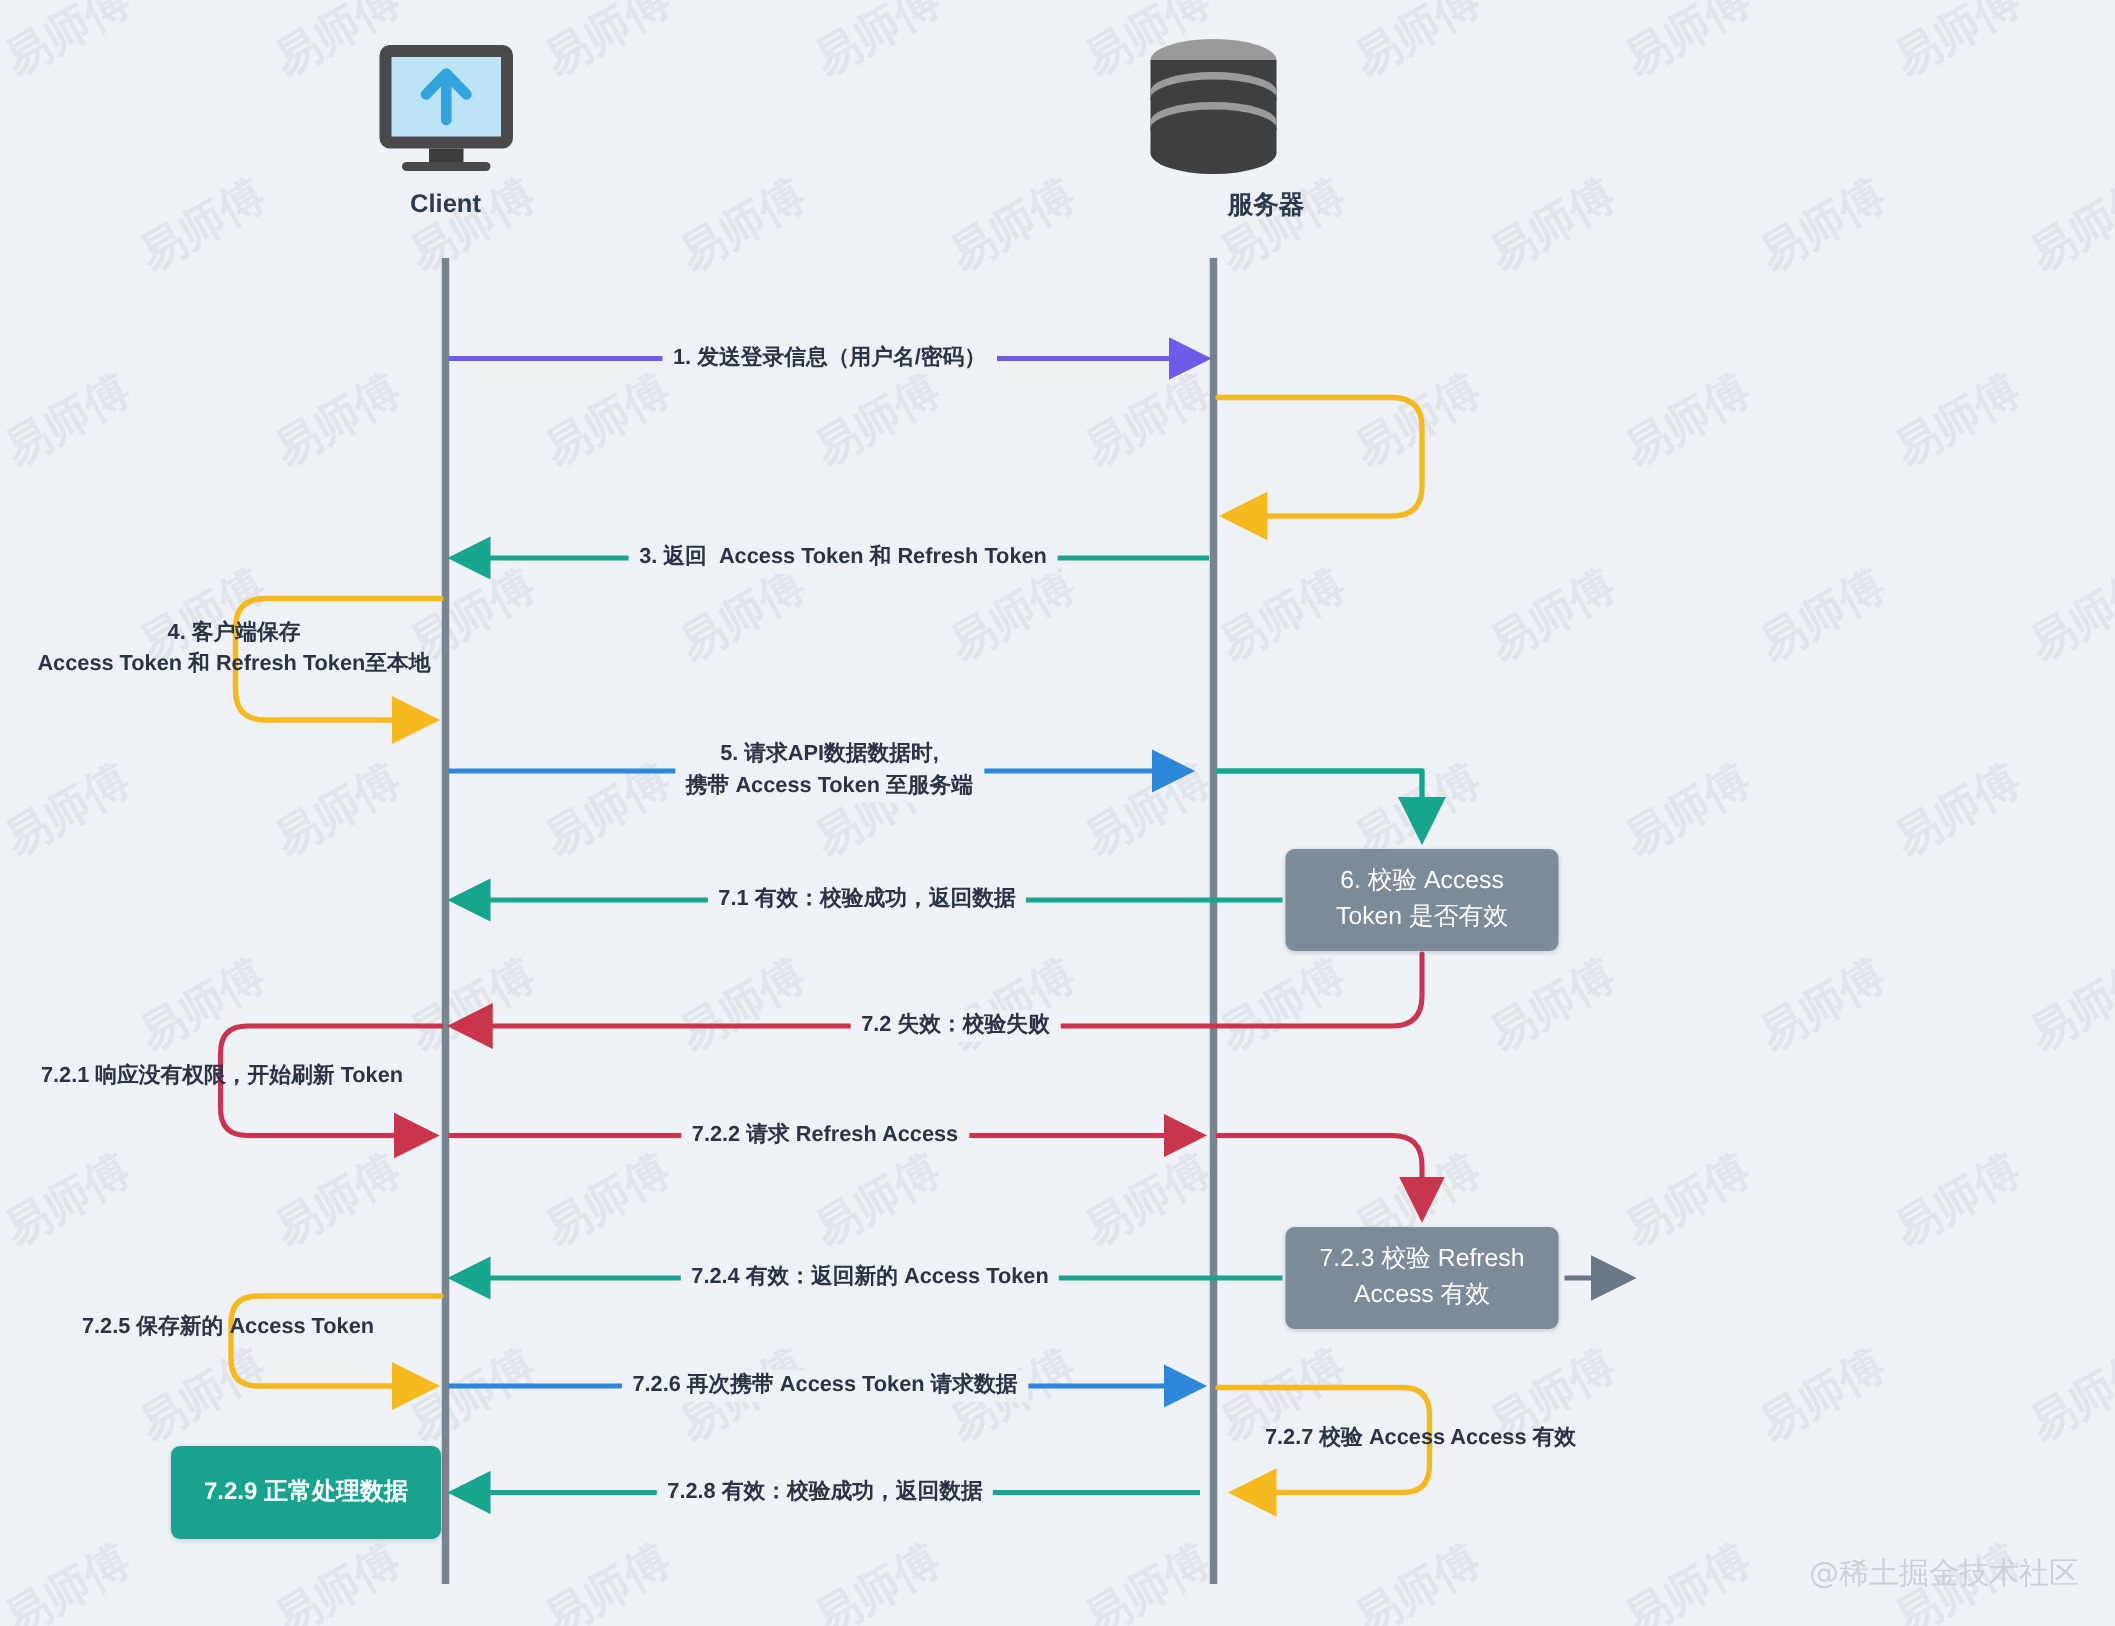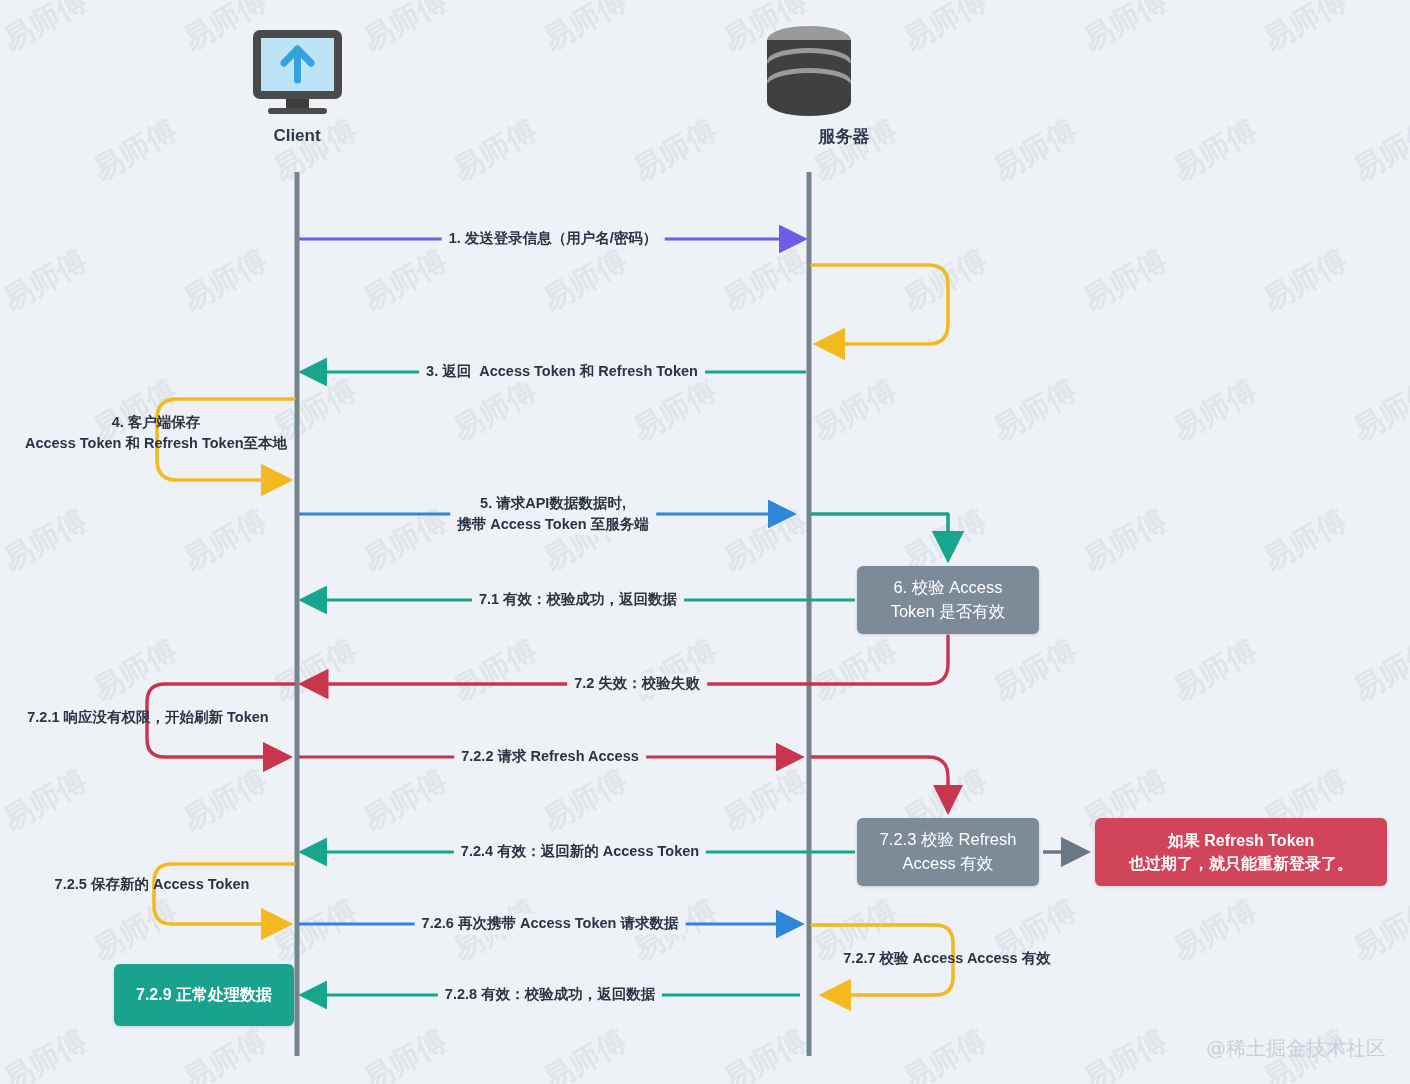--- a/index.html
+++ b/index.html
@@ -284,20 +284,18 @@
 
     <div class="msg-label" style="left:550px; top:995px;">7.2.8 有效：校验成功，返回数据</div>
 
 
     <div class="note-box note-gray" style="left:857px; top:566px; width:182px; height:68px;">6. 校验 Access
 Token 是否有效</div>
 
     <div class="note-box note-gray" style="left:857px; top:818px; width:182px; height:68px;">7.2.3 校验 Refresh
 Access 有效</div>
 
-    <div class="note-box note-red" style="left:1095px; top:818px; width:292px; height:68px;">如果 Refresh Token
-也过期了，就只能重新登录了。</div>
 
     <div class="note-box note-teal" style="left:114px; top:964px; width:180px; height:62px;">7.2.9 正常处理数据</div>
 
     <div class="credit">@稀土掘金技术社区</div>
   </div>
 </div>
 
 </body></html>

